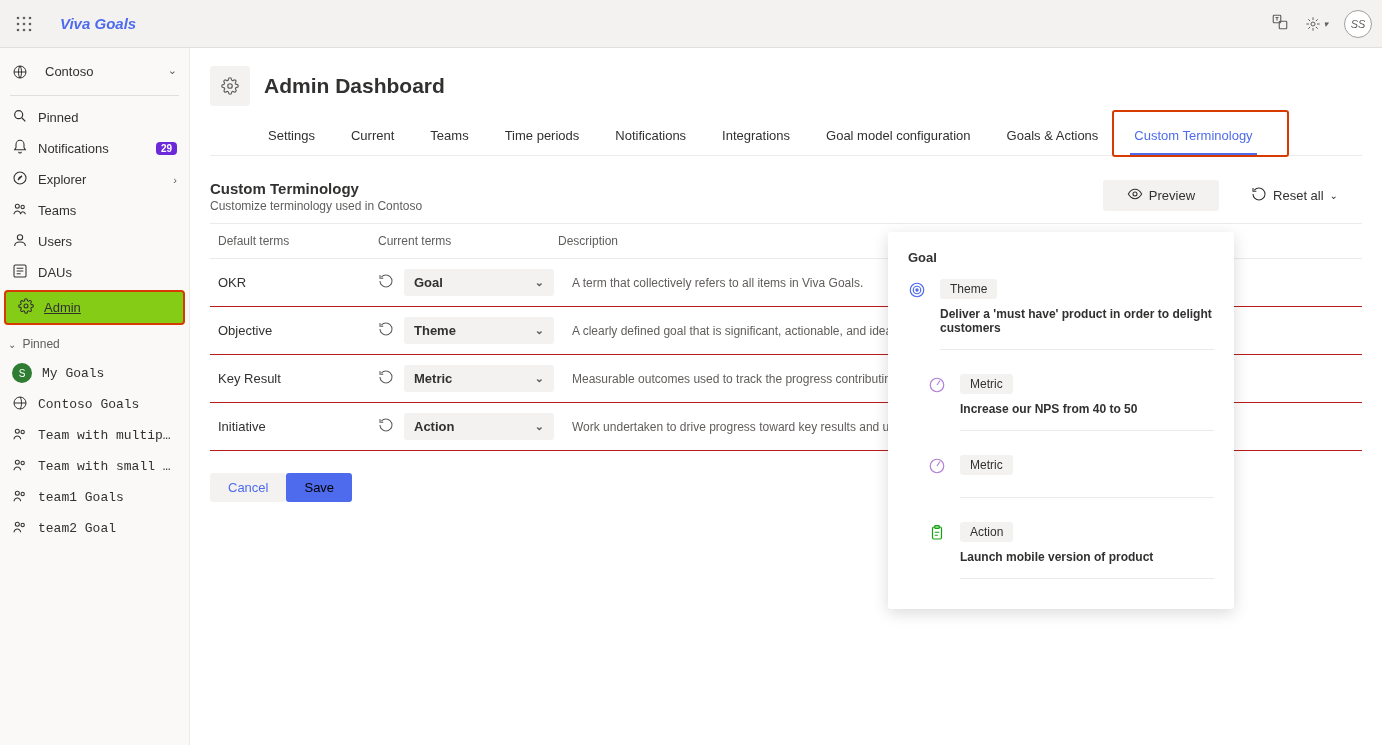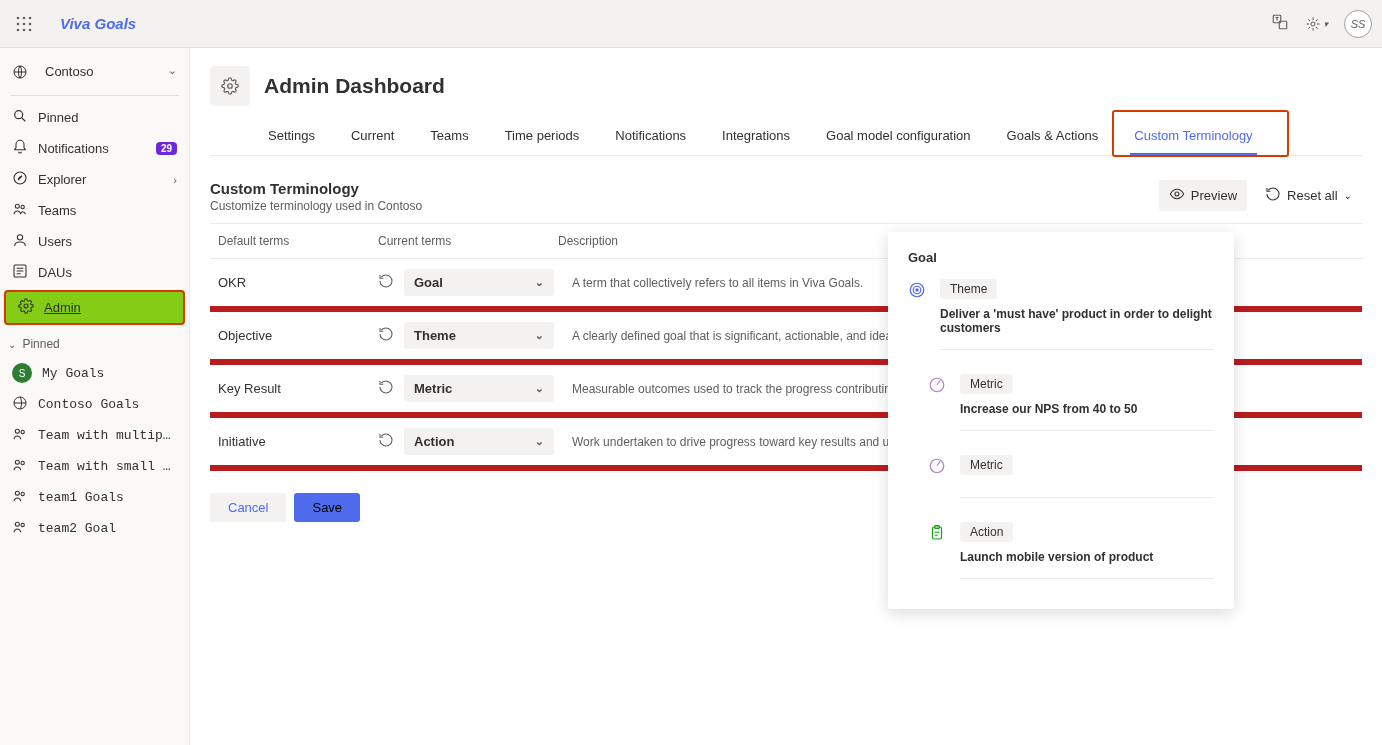--- a/index.html
+++ b/index.html
@@ -161,21 +161,21 @@
   align-items: flex-start;
   padding: 24px 0 10px 0;
 }
 .section-title { font-size: 15px; font-weight: 600; }
 .section-sub { font-size: 12px; color: #605e5c; margin-top: 2px; }
 .section-actions { margin-left: auto; display: flex; gap: 8px; }
 .ghost-btn {
   display: flex;
   align-items: center;
   gap: 6px;
-  padding: 6px 10px;
+  padding: 6px 24px;
   font-size: 13px;
   color: #323130;
   background: transparent;
   border: none;
   border-radius: 3px;
   cursor: pointer;
 }
 .ghost-btn.preview-active { background: #f3f2f1; }
 .term-table {
   width: 100%;
@@ -188,39 +188,38 @@
   font-size: 12px;
   border-bottom: 1px solid #edebe9;
 }
 .col-default { width: 160px; }
 .col-current { width: 180px; }
 .col-desc { flex: 1; }
 .term-row {
   display: flex;
   align-items: center;
   padding: 10px 8px;
-  border-bottom: 6px solid #b91c1c;
+  border-bottom: 1px solid #b91c1c;
   justify-content: flex-end;
 }
 .reset-icon { color: #605e5c; margin-right: 10px; cursor: pointer; }
 .select-box {
   width: 150px;
   background: #f3f2f1;
   border-radius: 3px;
   padding: 6px 10px;
   display: flex;
   align-items: center;
   font-weight: 600;
   cursor: pointer;
 }
 .select-chev { margin-left: auto; color: #605e5c; font-size: 11px; }
 .desc-text { font-size: 12px; color: #605e5c; margin-left: 14px; }
 .footer-actions {
   display: flex;
-  gap: 8px;
   margin-top: 22px;
 }
 .btn {
   padding: 7px 18px;
   font-size: 13px;
   border-radius: 3px;
   border: none;
   cursor: pointer;
 }
 .btn-cancel { background: #f3f2f1; color: #4f6bed; }

